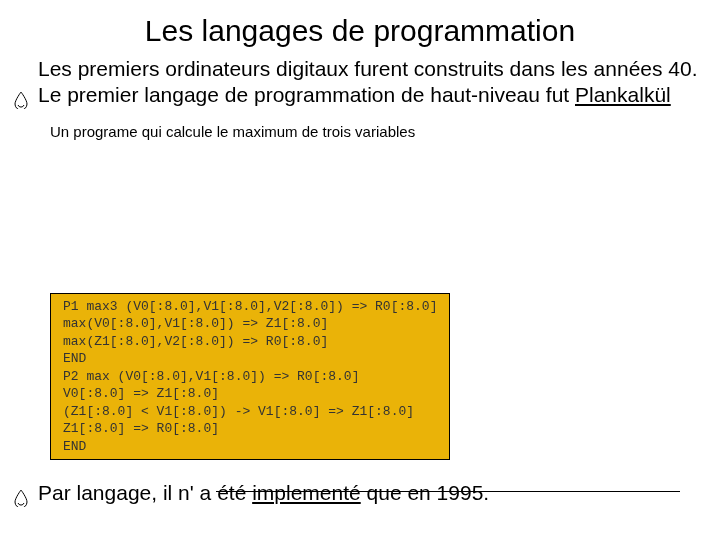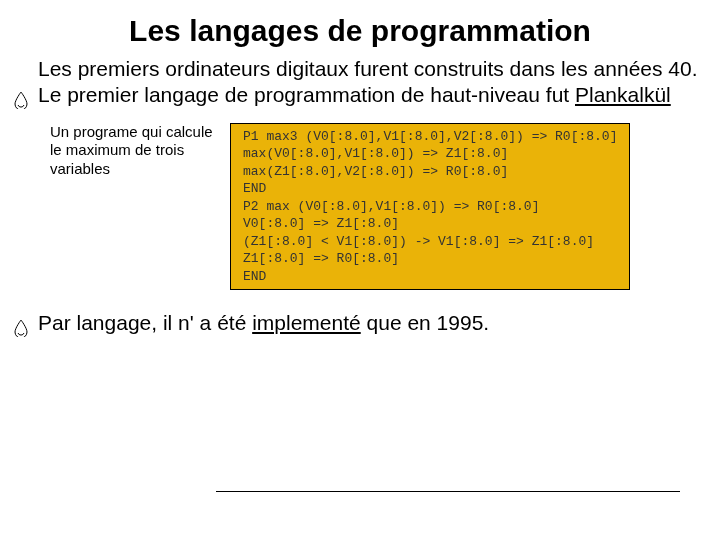--- a/index.html
+++ b/index.html
@@ -17,21 +17,21 @@
     width: 720px;
     height: 540px;
     position: relative;
     box-sizing: border-box;
   }
   .title {
     font-size: 30px;
     text-align: center;
     padding-top: 14px;
     padding-bottom: 8px;
-    font-weight: bold;
+    font-weight: normal;
   }
   .body-area {
     padding: 0 14px 0 14px;
   }
   .bullet-row {
     display: flex;
     align-items: flex-end;
     margin-bottom: 14px;
   }
   .bullet-icon {
@@ -47,20 +47,21 @@
     font-size: 21px;
     line-height: 1.25;
   }
   .underline {
     text-decoration: underline;
   }
   .example-row {
     display: flex;
     align-items: flex-start;
     margin: 12px 0 20px 36px;
+    flex-direction: column;
   }
   .example-caption {
     flex: 0 0 170px;
     font-size: 15px;
     line-height: 1.25;
     padding-right: 10px;
   }
   .code-box {
     border: 1px solid #000;
     padding: 4px 12px;

